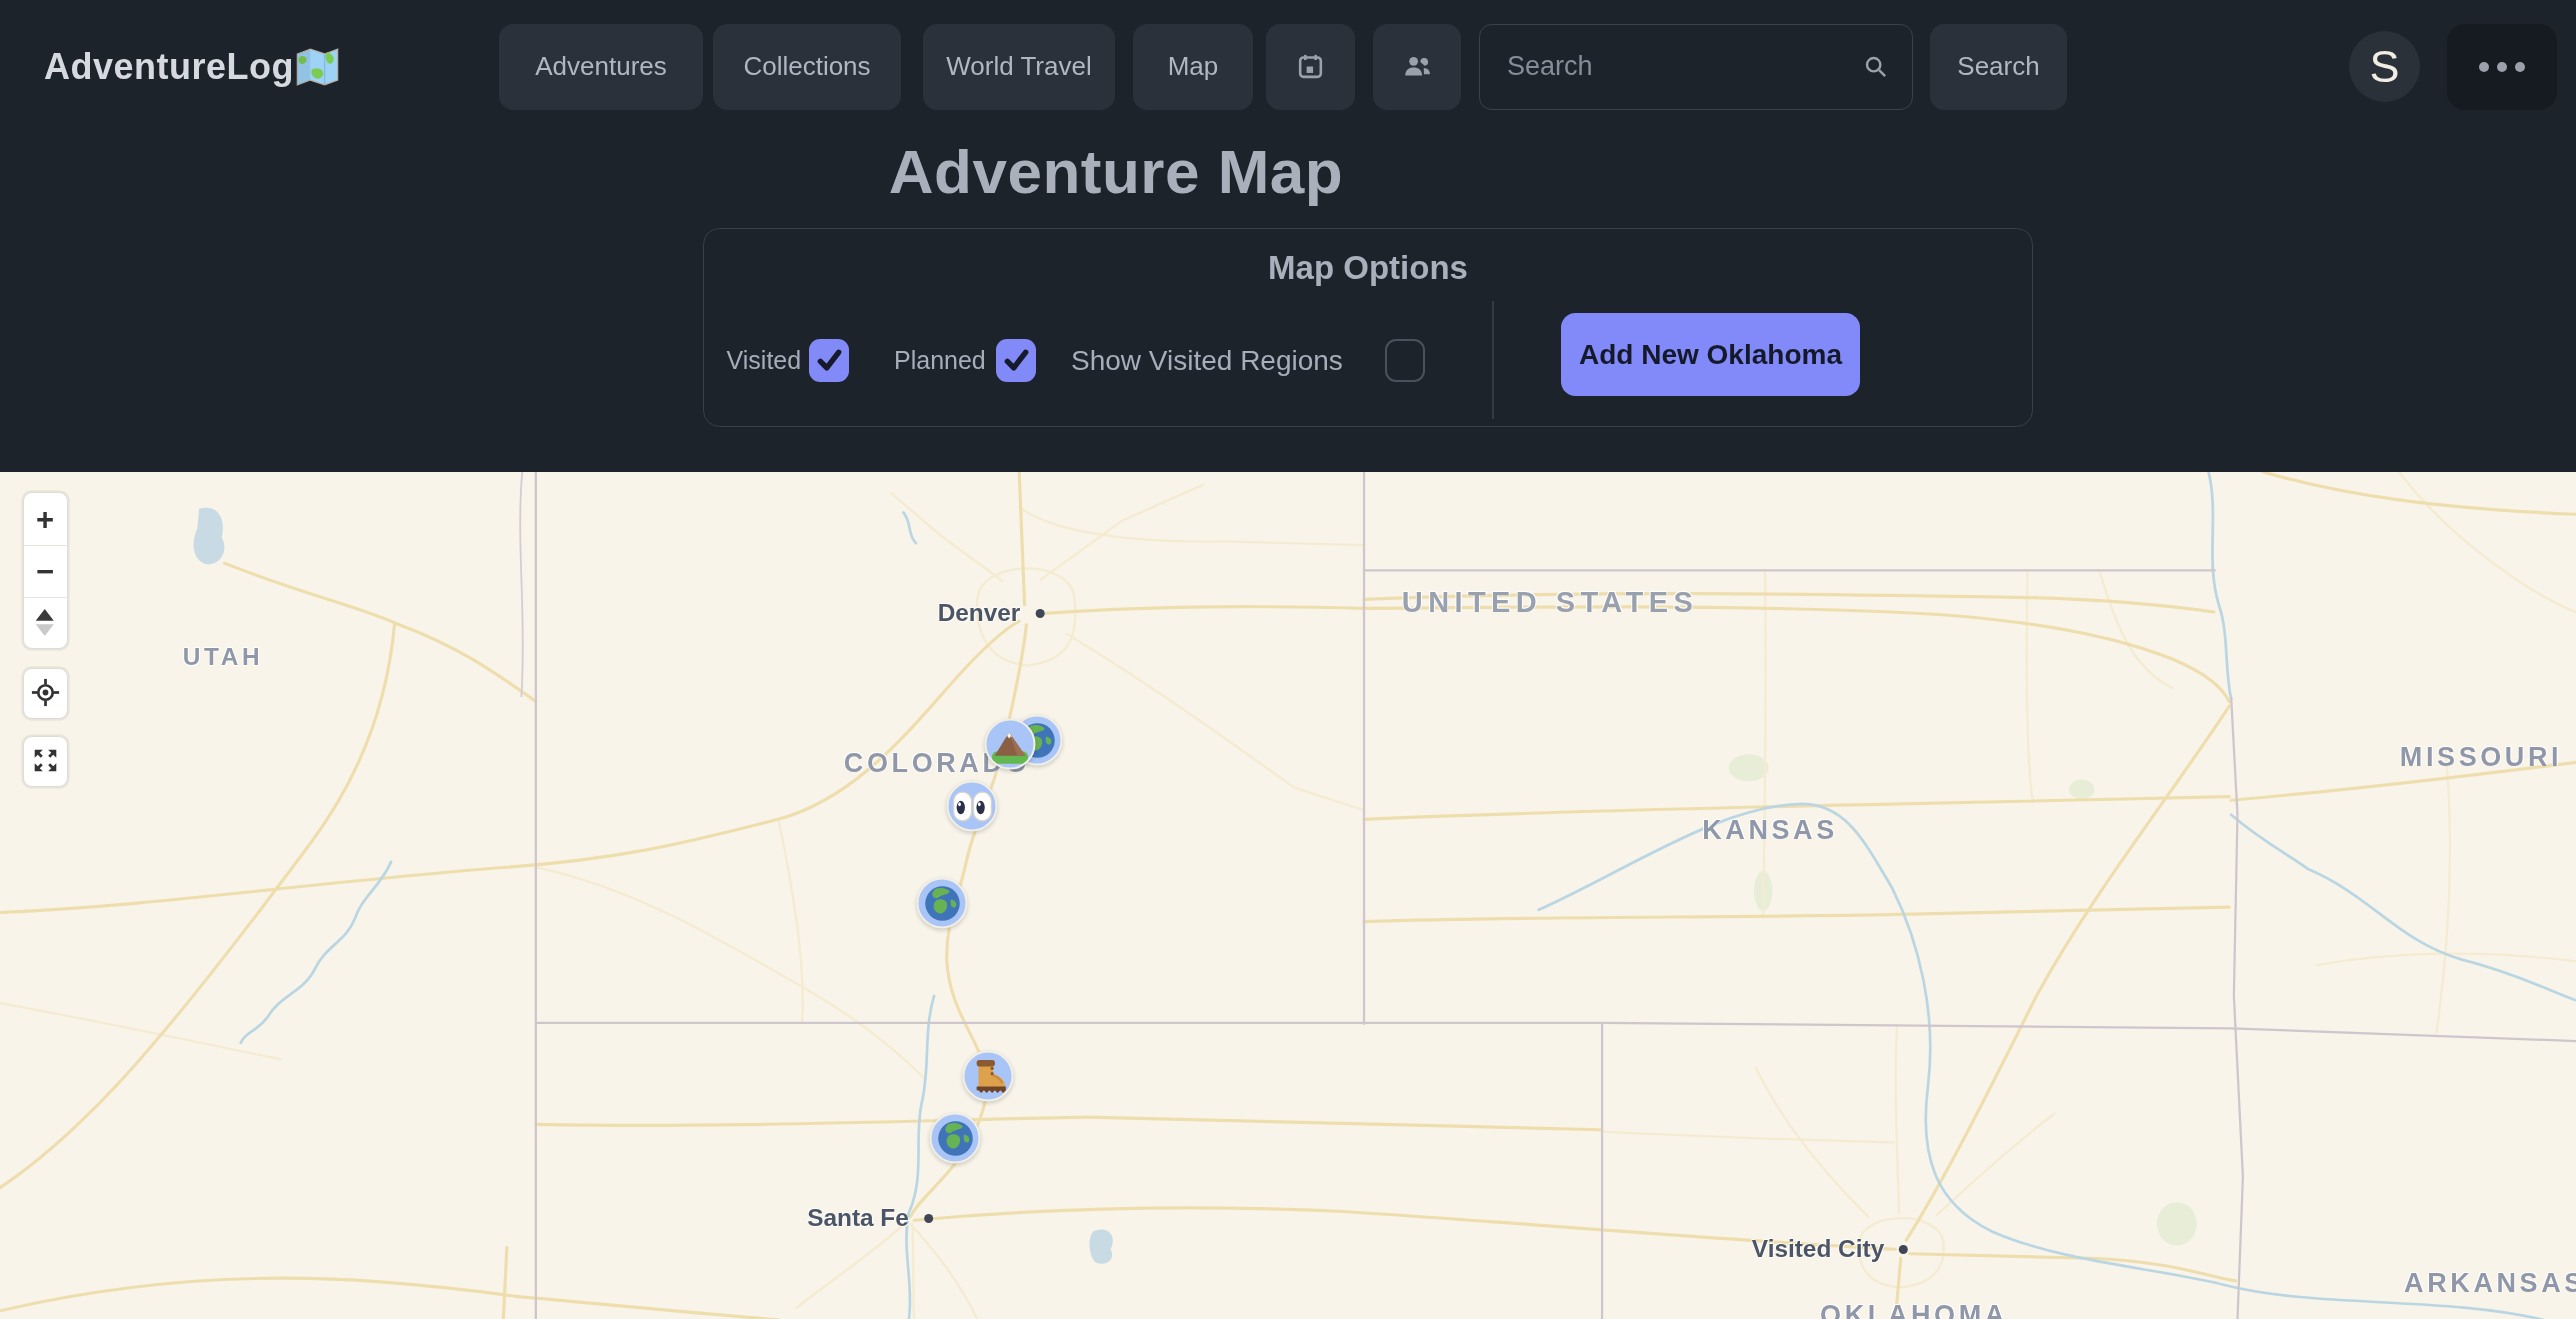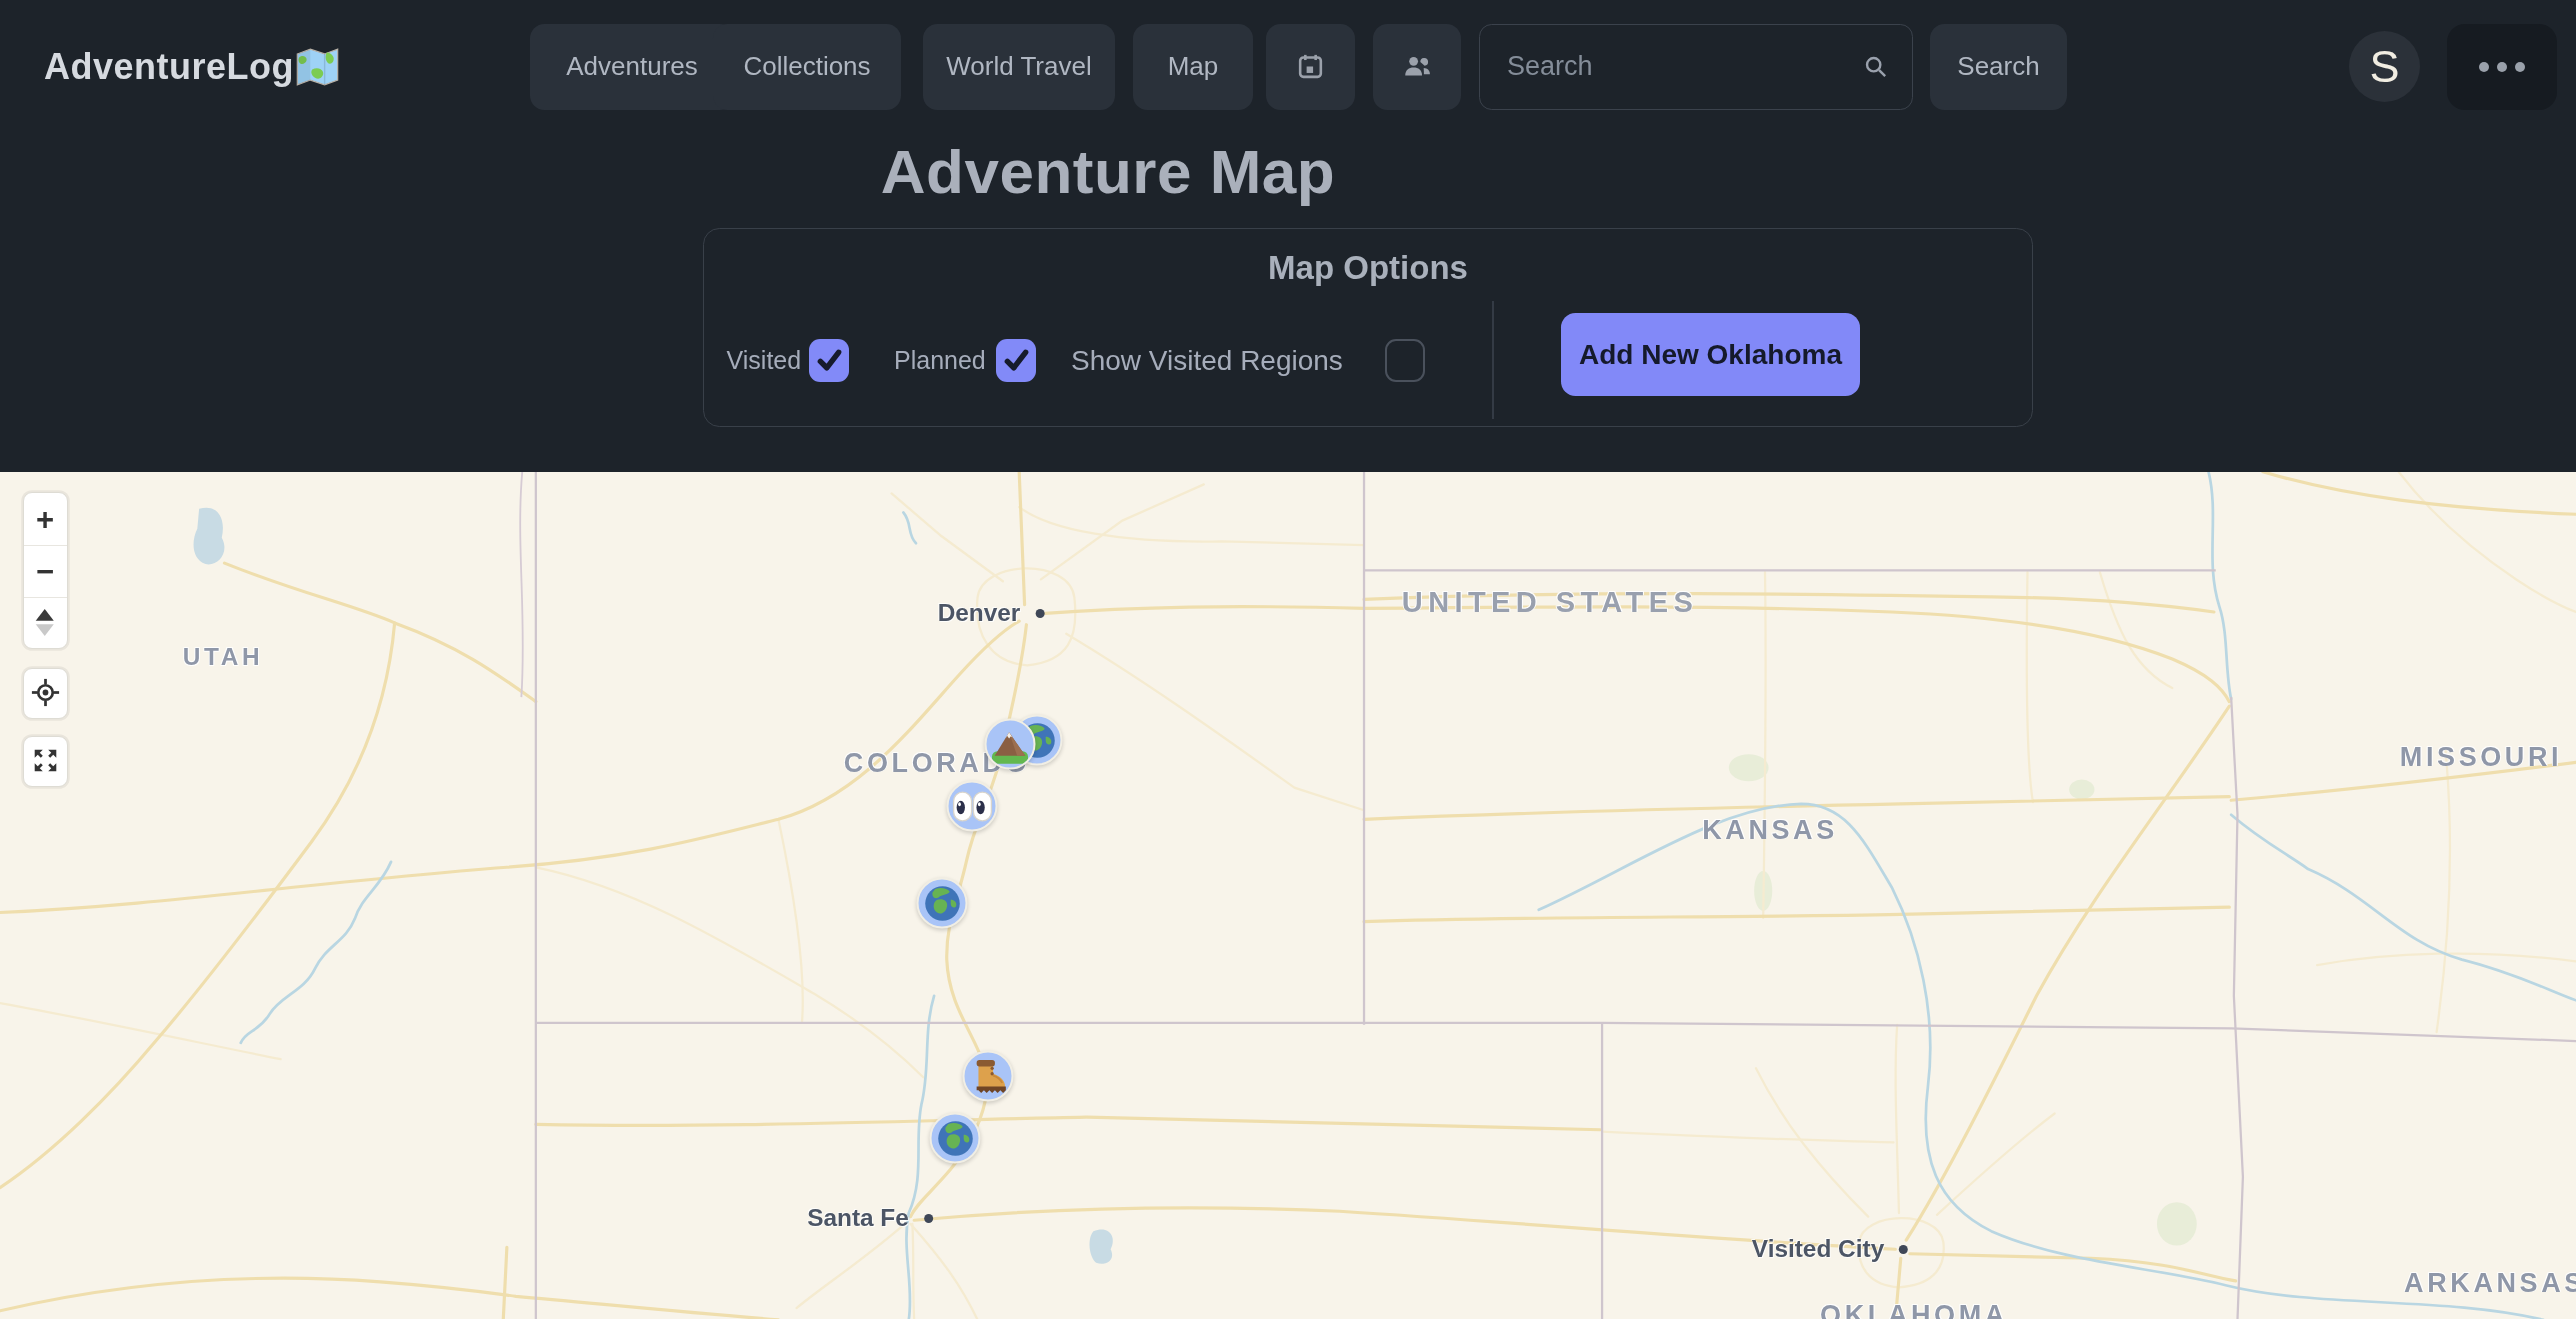--- a/index.html
+++ b/index.html
@@ -23,21 +23,21 @@
   .search-icon { position:absolute; right:23.5px; top:28px; pointer-events:none; }
   .avatar { position:absolute; left:2349px; top:31px; width:71px; height:71px; border-radius:50%;
             background:#2b3139; color:#f1ede2; font-size:45px; font-weight:300;
             display:flex; align-items:center; justify-content:center; cursor:pointer; }
   .more-btn { position:absolute; left:2447px; top:23.5px; width:110px; height:86px; border-radius:18px;
               background:#161b21; border:none; cursor:pointer;
               display:flex; align-items:center; justify-content:center; gap:8.1px; }
   .more-btn .dot { width:10px; height:10px; border-radius:50%; background:#9aa1ab; }
 
   
-  .page-title { position:absolute; left:4px; top:136px; width:2208px; text-align:center;
+  .page-title { position:absolute; left:12px; top:136px; width:2208px; text-align:center;
                 color:#aab0bb; font-size:62px; font-weight:800; letter-spacing:0.5px; }
   .options-card { position:absolute; left:703px; top:228px; width:1330px; height:199px;
                   border:1.8px solid #394049; border-radius:16.3px; background:#1d232a; }
   .options-title { position:absolute; left:0; top:20px; width:100%; text-align:center;
                    color:#a9b0bb; font-size:33px; font-weight:700; }
   .opt-label { position:absolute; color:#a6adbb; font-size:25px; line-height:43px; top:110px; }
   .opt-label.big { font-size:28px; }
   .opt-box { position:absolute; top:110px; width:40px; height:43px; border-radius:11px; cursor:pointer; }
   .opt-box.checked { background:#828af8; }
   .opt-box.unchecked { background:transparent; border:2.7px solid #4a515c; }
@@ -88,21 +88,21 @@
           <path d="M1,5 L12,1 L24,5 L35,1 V27 L24,31 L12,27 L1,31 Z" fill="#9ed2f6" stroke="#b9b2a8" stroke-width="1"></path>
           <path d="M2.5,8 C7,4.5 11,9.5 7.5,12.5 C4,15.5 0.8,11.5 2.5,8Z" fill="#7ccc52"></path>
           <path d="M26,3.5 C31.5,4.5 33.5,10 29.8,12.8 C26,14.8 23.2,8 26,3.5Z" fill="#7ccc52"></path>
           <path d="M13.5,18 C19.5,14.8 25.5,19.5 21.5,24.5 C17.5,28.8 10.5,21.8 13.5,18Z" fill="#7ccc52"></path>
           <path d="M12,1 V27 L1,31 V5 Z" fill="rgba(0,0,0,0.07)"></path>
           <path d="M24,5 V31" stroke="rgba(0,0,0,0.12)" stroke-width="1.2" fill="none"></path>
         </svg>
       </span>
     </div>
 
-    <button class="nav-btn" style="left:530px;width:204px">Adventures</button>
+    <button class="nav-btn" style="left:499px;width:204px">Adventures</button>
     <button class="nav-btn" style="left:713px;width:188px">Collections</button>
     <button class="nav-btn" style="left:923px;width:192px">World Travel</button>
     <button class="nav-btn" style="left:1133px;width:120px">Map</button>
 
     <button class="nav-btn icon-btn" style="left:1266px;width:89px">
       <span>
         <svg width="31" height="31" viewBox="0 0 24 24" fill="none" stroke="#9ba1ab" stroke-width="2">
           <rect x="4" y="5" width="16" height="15" rx="2.5"></rect>
           <line x1="8" y1="3" x2="8" y2="7"></line>
             <line x1="16" y1="3" x2="16" y2="7"></line>

